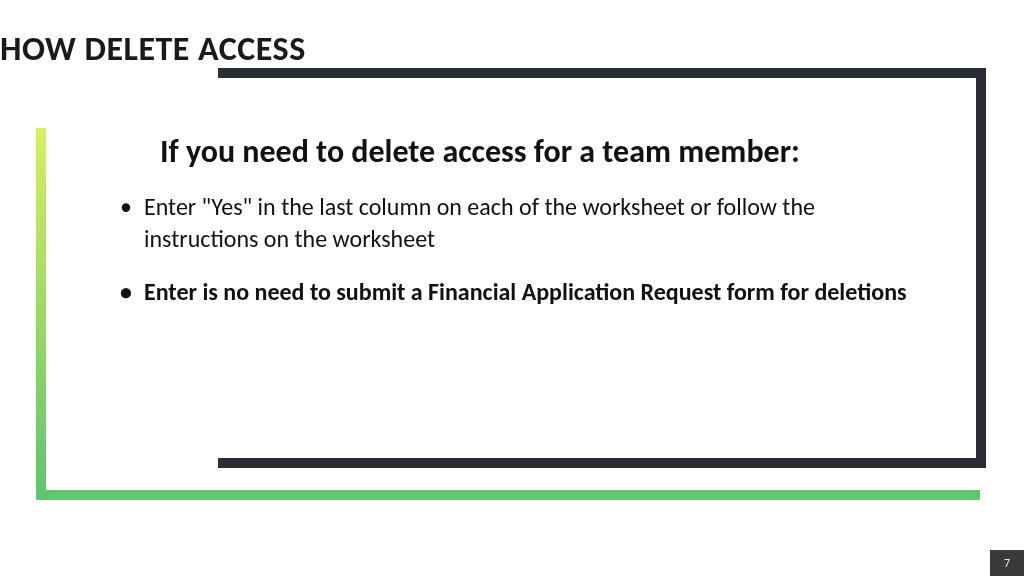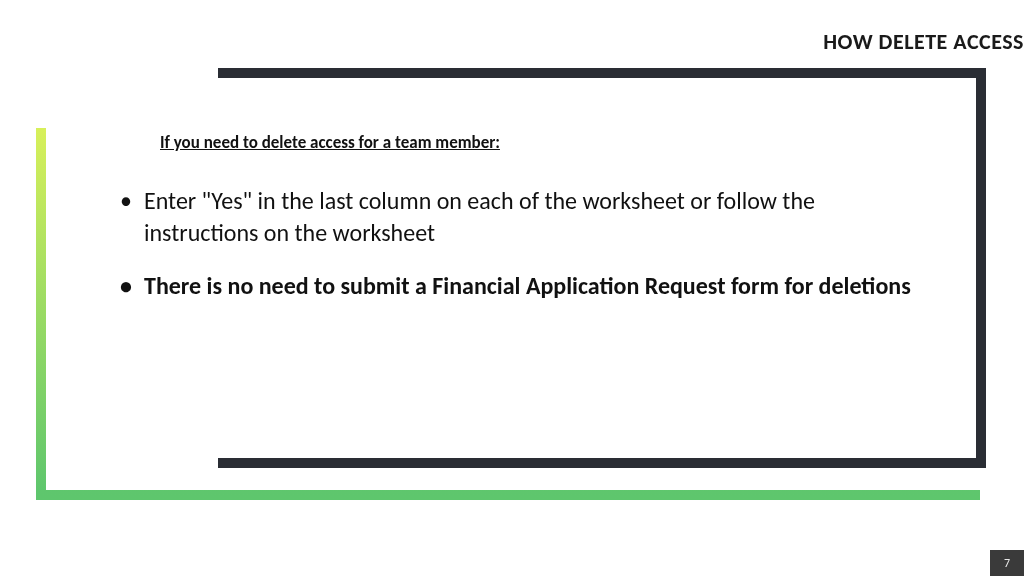--- a/index.html
+++ b/index.html
@@ -9,22 +9,22 @@
       background: #fff;
       font-family: Calibri, 'Segoe UI', Arial, sans-serif;
       position: relative;
       overflow: hidden;
     }
     .slide-title {
       position: absolute;
       top: 28px;
       left: 0;
       width: 100%;
-      text-align: right;
-      font-size: 22px;
+      text-align: left;
+      font-size: 34px;
       font-weight: 700;
       color: #1a1a1a;
       letter-spacing: 0.5px;
     }
     .dark-frame {
       position: absolute;
       top: 68px;
       left: 218px;
       width: 768px;
       height: 400px;
@@ -48,25 +48,24 @@
       pointer-events: none;
     }
     .content {
       position: absolute;
       top: 132px;
       left: 120px;
       width: 810px;
       color: #111;
     }
     .subhead {
-      font-size: 17px;
+      font-size: 32px;
       font-weight: 700;
       margin-left: 40px;
-      margin-bottom: 32px;
-      text-decoration: underline;
+      margin-bottom: 20px;
     }
     .bullets {
       list-style: none;
       font-size: 24px;
       line-height: 1.35;
     }
     .bullets li {
       position: relative;
       padding-left: 24px;
       margin-bottom: 20px;
@@ -103,18 +102,18 @@
 <div class="dark-frame"></div>
 <div class="green-frame"></div>
 
 <div class="content">
   <div class="subhead">If you need to delete access for a team member:</div>
   <ul class="bullets">
     <li>
       <span>Enter "Yes" in the last column on each of the worksheet or follow the instructions on the worksheet</span>
     </li>
     <li class="bold">
-      <span>There is </span><span class="underline">no</span><span> need to submit a Financial Application Request form for deletions</span>
+      <span>Enter is </span><span class="underline">no</span><span> need to submit a Financial Application Request form for deletions</span>
     </li>
   </ul>
 </div>
 
 <div class="pagenum">7</div>
 
 </body></html>

